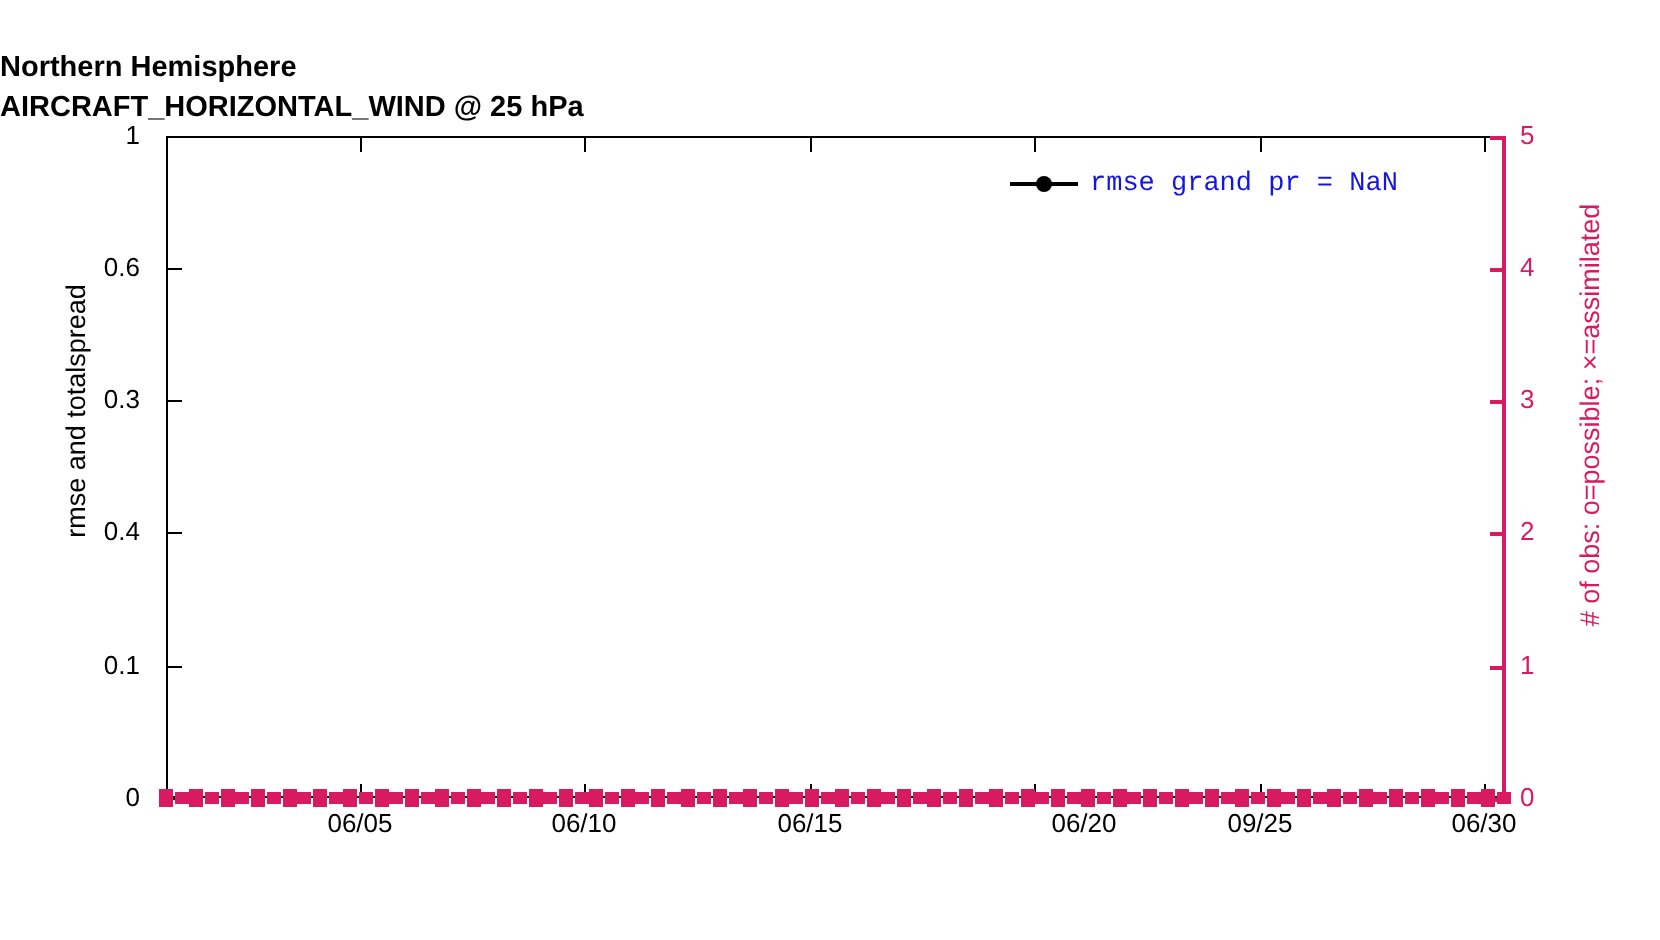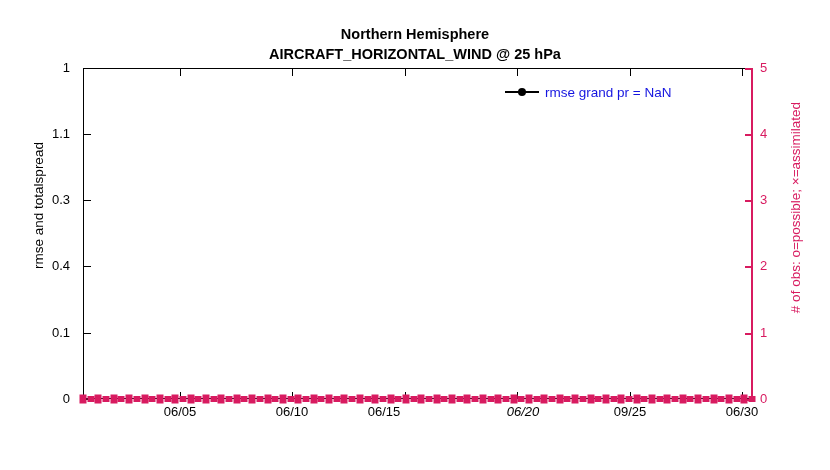--- a/index.html
+++ b/index.html
@@ -21,21 +21,20 @@
     width: 830px;
     height: 470px;
   }
 
   
   .title-block {
     position: absolute;
     left: 0;
     top: 24px;
     width: 830px;
-    text-align: center;
     pointer-events: none;
   }
   .title-line {
     font-size: 14.5px;
     font-weight: bold;
     color: #000000;
     line-height: 20px;
     letter-spacing: 0px;
   }
 
@@ -162,20 +161,21 @@
     position: absolute;
     left: 503px;
     top: 80px;
     padding: 2px 2px;
     background: transparent;
   }
   .legend-row {
     display: flex;
     align-items: center;
     height: 20px;
+    font-family: Liberation Mono, monospace;
   }
   .legend-sample {
     position: relative;
     width: 34px;
     height: 12px;
     margin-right: 6px;
     flex: 0 0 34px;
   }
   .legend-sample .lline {
     position: absolute;
@@ -232,21 +232,21 @@
   <div id="right-spine"></div>
 
   <div class="tick-y-left" style="top:68px;"></div>
   <div class="tick-y-left" style="top:134px;"></div>
   <div class="tick-y-left" style="top:200px;"></div>
   <div class="tick-y-left" style="top:266px;"></div>
   <div class="tick-y-left" style="top:333px;"></div>
   <div class="tick-y-left" style="top:399px;"></div>
 
   <div class="ylabel-left" style="top:60px;">1</div>
-  <div class="ylabel-left" style="top:126px;">1.1</div>
+  <div class="ylabel-left" style="top:126px;">0.6</div>
   <div class="ylabel-left" style="top:192px;">0.3</div>
   <div class="ylabel-left" style="top:258px;">0.4</div>
   <div class="ylabel-left" style="top:325px;">0.1</div>
   <div class="ylabel-left" style="top:391px;">0</div>
 
   <div class="tick-y-right" style="left:745px; top:68px;"></div>
   <div class="tick-y-right" style="left:745px; top:134px;"></div>
   <div class="tick-y-right" style="left:745px; top:200px;"></div>
   <div class="tick-y-right" style="left:745px; top:266px;"></div>
   <div class="tick-y-right" style="left:745px; top:333px;"></div>
@@ -268,22 +268,22 @@
 
   <div class="tick-x-top" style="left:180px; top:69px;"></div>
   <div class="tick-x-top" style="left:292px; top:69px;"></div>
   <div class="tick-x-top" style="left:405px; top:69px;"></div>
   <div class="tick-x-top" style="left:517px; top:69px;"></div>
   <div class="tick-x-top" style="left:630px; top:69px;"></div>
   <div class="tick-x-top" style="left:742px; top:69px;"></div>
 
   <div class="xlabel-tick" style="left:180px;">06/05</div>
   <div class="xlabel-tick" style="left:292px;">06/10</div>
-  <div class="xlabel-tick" style="left:384px;text-align:right;">06/15</div>
-  <div class="xlabel-tick" style="left:523px;font-style:italic;">06/20</div>
+  <div class="xlabel-tick" style="left:405px;text-align:right;">06/15</div>
+  <div class="xlabel-tick" style="left:542px;">06/20</div>
   <div class="xlabel-tick" style="left:630px;">09/25</div>
   <div class="xlabel-tick" style="left:742px;">06/30</div>
 
   <div id="y-axis-title">rmse and totalspread</div>
   <div id="y-axis-title-right"># of obs: o=possible; ×=assimilated</div>
 
   <div id="series-layer">
       <span class="obs-marker" style="left: 0px; top: 331px;"></span>
       <span class="obs-marker alt" style="left: 7.68966px; top: 331px;"></span>
       <span class="obs-marker" style="left: 15.3793px; top: 331px;"></span>

